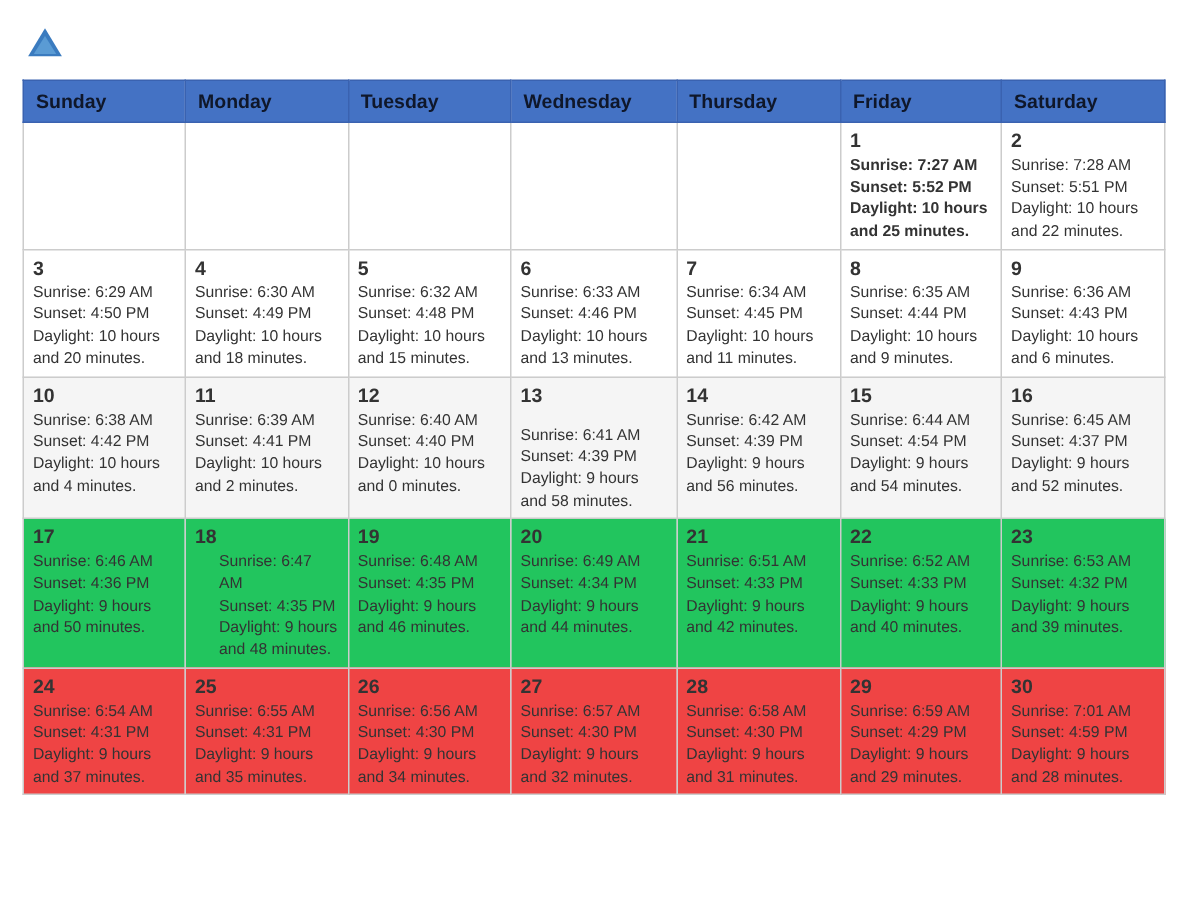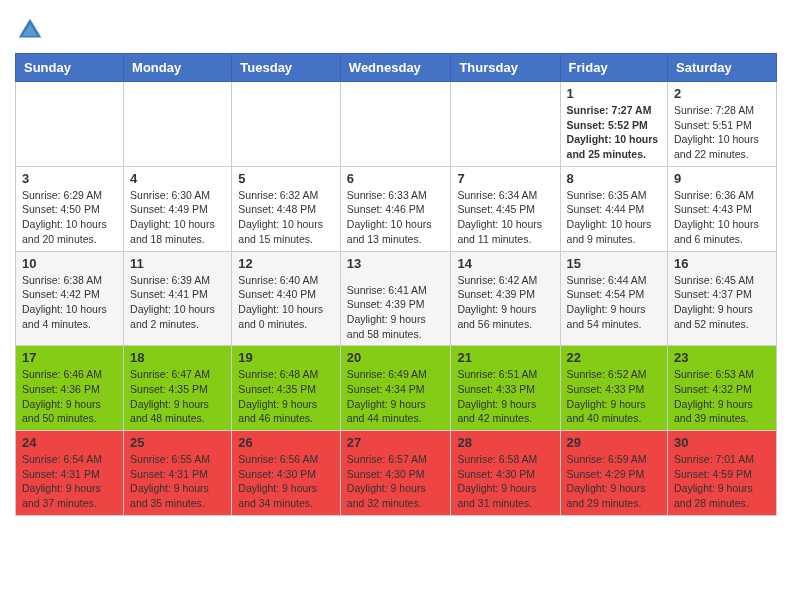--- a/index.html
+++ b/index.html
@@ -47,21 +47,21 @@
       font-size: 15px;
       color: #555;
     }
     .calendar {
       width: 100%;
       border-collapse: collapse;
       border: 1px solid #ccc;
     }
     .calendar th {
       background-color: #4472c4;
-      color: #ffffff;
+      color: #0f172a;
       text-align: left;
       padding: 6px 8px;
       font-size: 13px;
       border: 1px solid #3a62b0;
     }
     .calendar td {
       border: 1px solid #ccc;
       vertical-align: top;
       padding: 4px 6px;
       width: 113px;
@@ -88,21 +88,21 @@
     .empty-cell {
       background: #fff !important;
     }
     .calendar tr:nth-child(2) td {
       background: #fff;
     }
     .calendar tr:nth-child(3) td {
       background: #f5f5f5;
     }
     .calendar tr:nth-child(4) td {
-      background: #84cc16;
+      background: #22c55e;
     }
     .calendar tr:nth-child(5) td {
       background: #ef4444;
     }
     .calendar tr:nth-child(6) td {
       background: #fff;
     }
   </style>
 </head>
 <body>
@@ -246,21 +246,21 @@
       </tr>
       <tr>
         <td>
           <span class="day-number">17</span>
           <div class="day-info" style="white-space: pre-line;">Sunrise: 6:46 AM
 Sunset: 4:36 PM
 Daylight: 9 hours and 50 minutes.</div>
         </td>
         <td>
           <span class="day-number">18</span>
-          <div class="day-info" style="white-space: pre-line;">Sunrise: 6:47 AM
+          <div class="day-info" style="white-space: pre-line; margin-left: 16px;">Sunrise: 6:47 AM
 Sunset: 4:35 PM
 Daylight: 9 hours and 48 minutes.</div>
         </td>
         <td>
           <span class="day-number">19</span>
           <div class="day-info" style="white-space: pre-line;">Sunrise: 6:48 AM
 Sunset: 4:35 PM
 Daylight: 9 hours and 46 minutes.</div>
         </td>
         <td>

